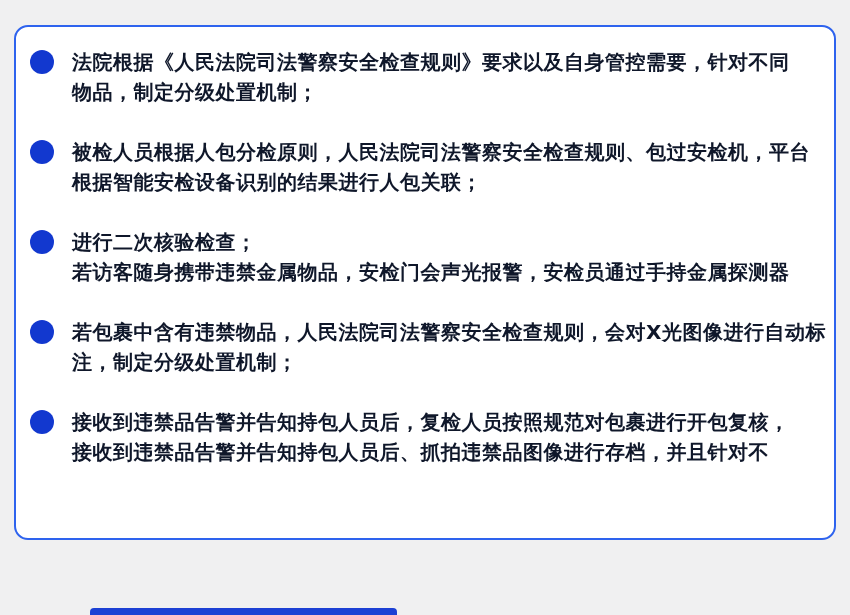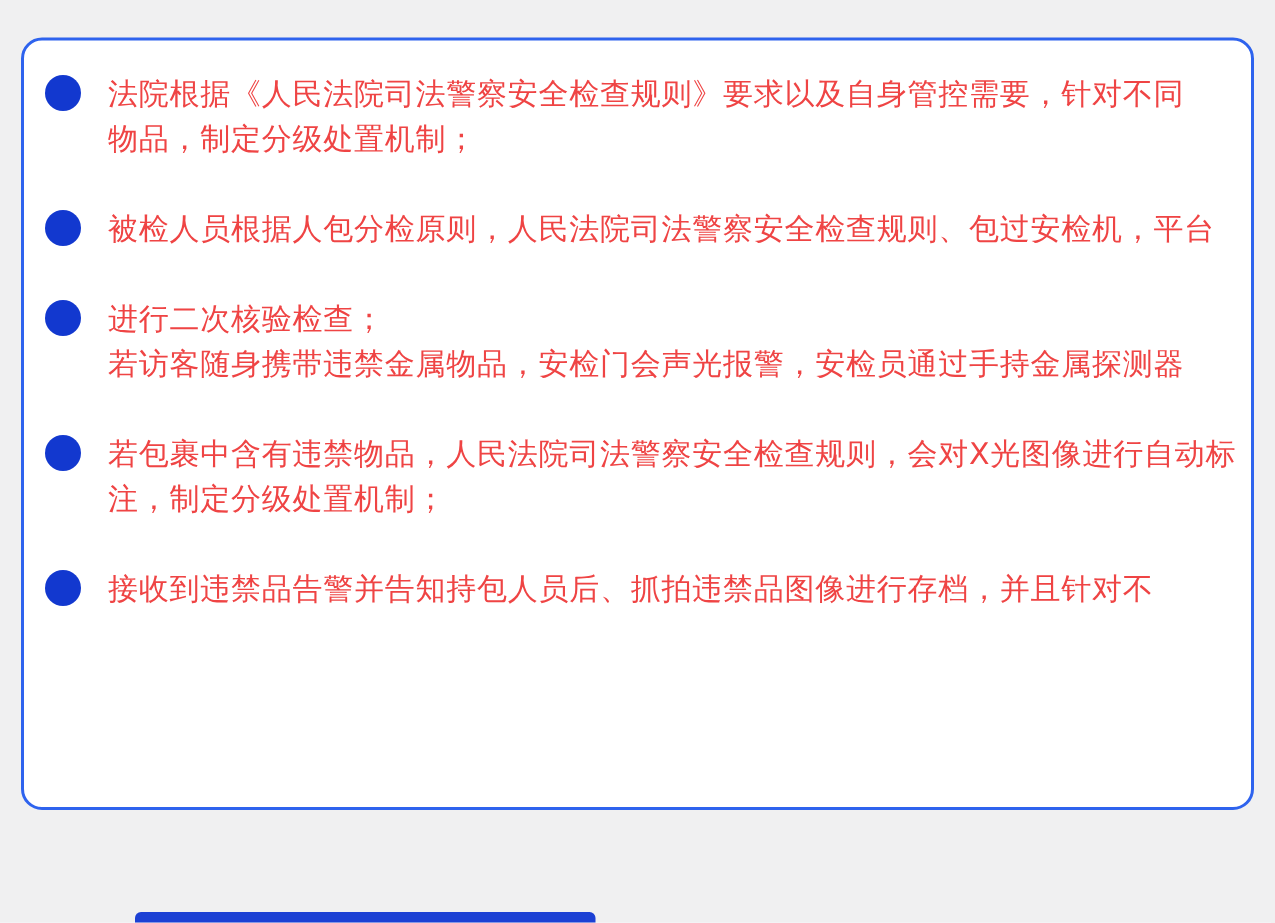--- a/index.html
+++ b/index.html
@@ -37,23 +37,23 @@
     flex: 0 0 24px;
     width: 24px;
     height: 24px;
     margin-top: 3px;
     border-radius: 50%;
     background: #1238cf;
   }
   .text {
     margin-left: 18px;
     width: 740px;
-    color: #ef4444;
+    color: #0f172a;
     font-size: 20px;
-    font-weight: 400;
+    font-weight: 700;
     line-height: 30px;
     letter-spacing: 0.5px;
   }
   .text .line {
     display: block;
     white-space: nowrap;
   }
   .next-section-edge {
     position: absolute;
     left: 90px;
@@ -76,20 +76,21 @@
       <div class="text">
         <span class="line">法院根据《人民法院司法警察安全检查规则》要求以及自身管控需要，针对不同</span>
         <span class="line">物品，制定分级处置机制；</span>
       </div>
     </div>
 
     <div class="row">
       <span class="bullet"></span>
       <div class="text">
         <span class="line">被检人员根据人包分检原则，人民法院司法警察安全检查规则、包过安检机，平台</span>
+        <span class="line">根据智能安检设备识别的结果进行人包关联；</span>
       </div>
     </div>
 
     <div class="row">
       <span class="bullet"></span>
       <div class="text">
         <span class="line">进行二次核验检查；</span>
         <span class="line">若访客随身携带违禁金属物品，安检门会声光报警，安检员通过手持金属探测器</span>
       </div>
     </div>
@@ -98,20 +99,21 @@
       <span class="bullet"></span>
       <div class="text">
         <span class="line">若包裹中含有违禁物品，人民法院司法警察安全检查规则，会对X光图像进行自动标</span>
         <span class="line">注，制定分级处置机制；</span>
       </div>
     </div>
 
     <div class="row">
       <span class="bullet"></span>
       <div class="text">
+        <span class="line">接收到违禁品告警并告知持包人员后，复检人员按照规范对包裹进行开包复核，</span>
         <span class="line">接收到违禁品告警并告知持包人员后、抓拍违禁品图像进行存档，并且针对不</span>
       </div>
     </div>
 
   </div>
 
   <div class="next-section-edge"></div>
 
 </div>
 

